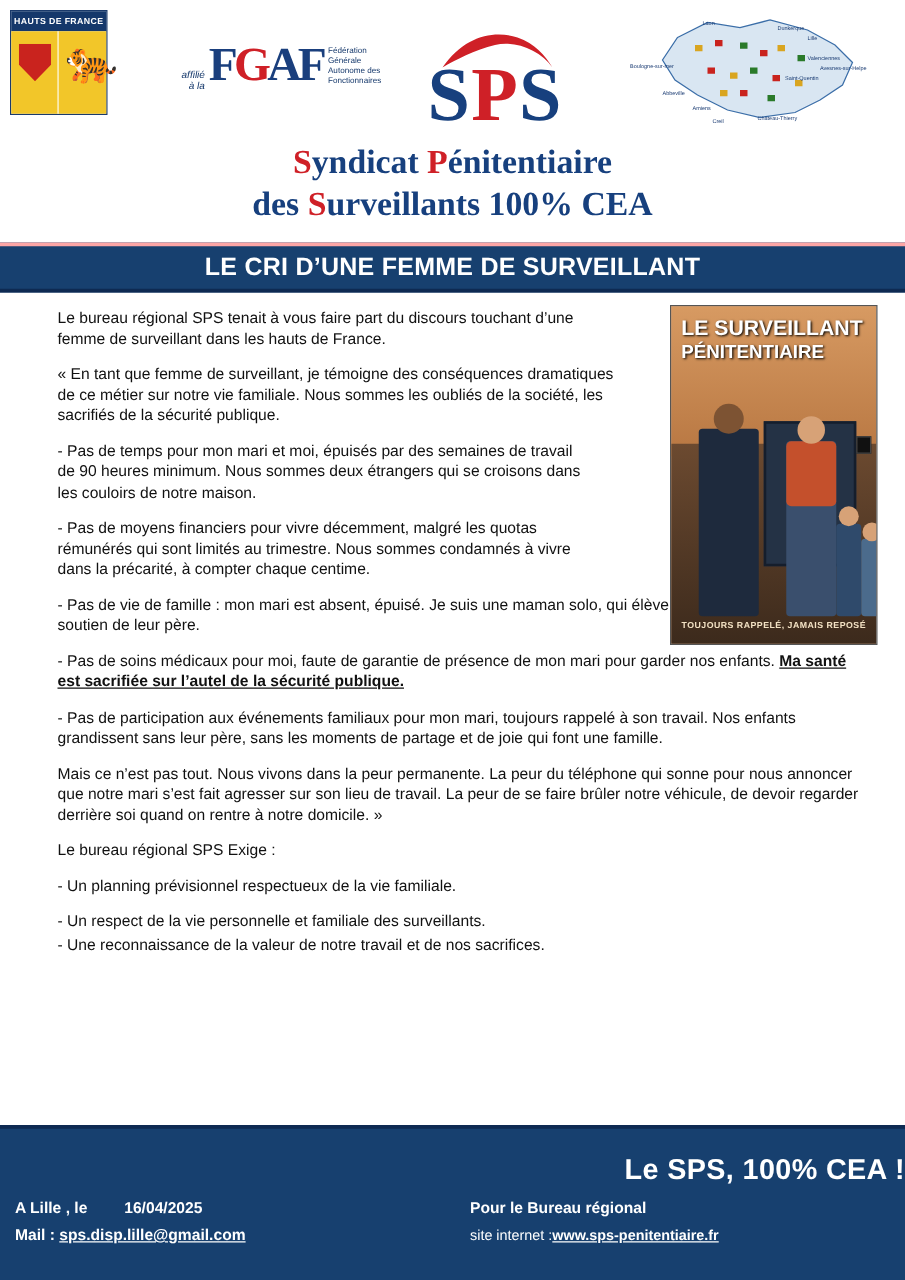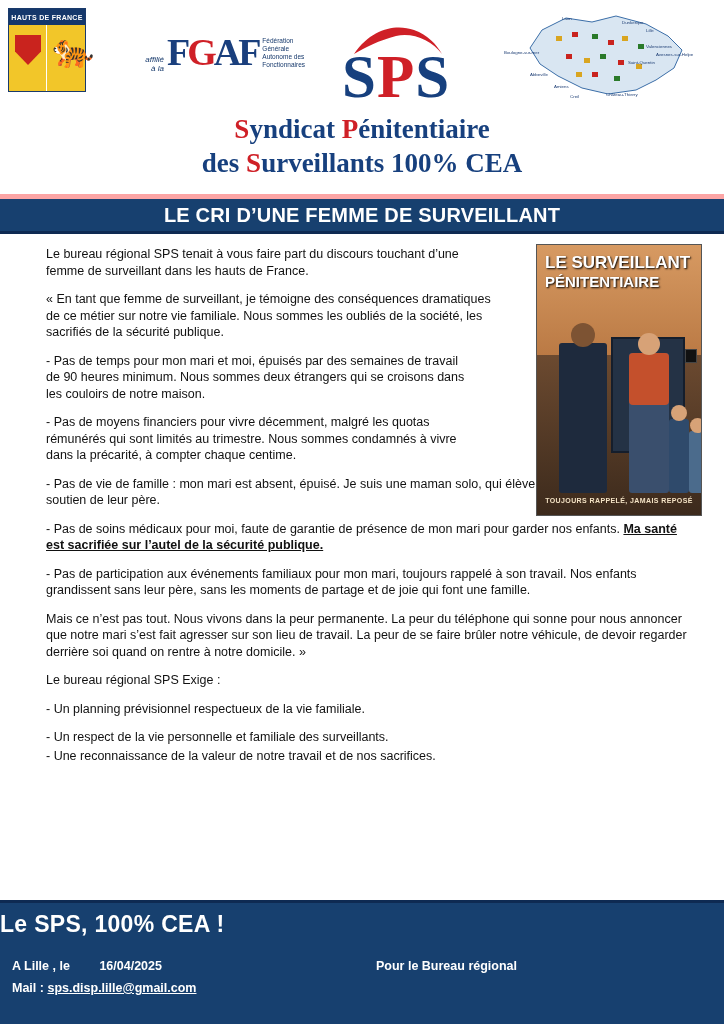--- a/index.html
+++ b/index.html
@@ -129,21 +129,21 @@
   .maintitle .line1, .maintitle .line2 {
     font-size: 27px; font-weight: bold; color: #17407e;
     line-height: 34px;
   }
   .maintitle .cap { color: #cf2027; }
 
   
   .band {
     margin-top: 14px;
     background: #17406f;
-    border-top: 5px solid #fca5a5;
+    border-top: 3px solid #fca5a5;
     border-bottom: 3px solid #0e2a52;
     height: 40px;
     display: flex; align-items: center; justify-content: center;
   }
   .band-text {
     color: #ffffff; font-size: 20px; font-weight: bold;
     letter-spacing: .2px;
   }
 
   
@@ -220,24 +220,24 @@
   .footer {
     position: absolute;
     left: 0; bottom: 0;
     width: 100%;
     background: #17406f;
     border-top: 3px solid #0e2a52;
     height: 124px;
     color: #ffffff;
   }
   .footer-slogan {
-    text-align: left;
+    text-align: right;
     font-size: 23px;
     font-weight: bold;
-    padding-top: 8px;
+    padding-top: 19px;
     letter-spacing: .3px;
   }
   .footer-grid {
     position: absolute;
     left: 0; right: 0; top: 56px;
     padding: 0 12px;
   }
   .footer-row {
     display: flex;
     align-items: baseline;
@@ -385,17 +385,20 @@
           <span>A Lille , le</span>
           <span class="footer-date">16/04/2025</span>
         </div>
         <div class="fr-right">Pour le Bureau régional</div>
       </div>
       <div class="footer-row">
         <div class="fr-left">
           <span>Mail :</span>
           <a class="mail-link" href="#">sps.disp.lille@gmail.com</a>
         </div>
+        <div class="fr-right">
+          <span class="site-label">site internet :</span><a class="site-link" href="#">www.sps-penitentiaire.fr</a>
+        </div>
       </div>
     </div>
   </div>
 
 </div>
 
 </body></html>

